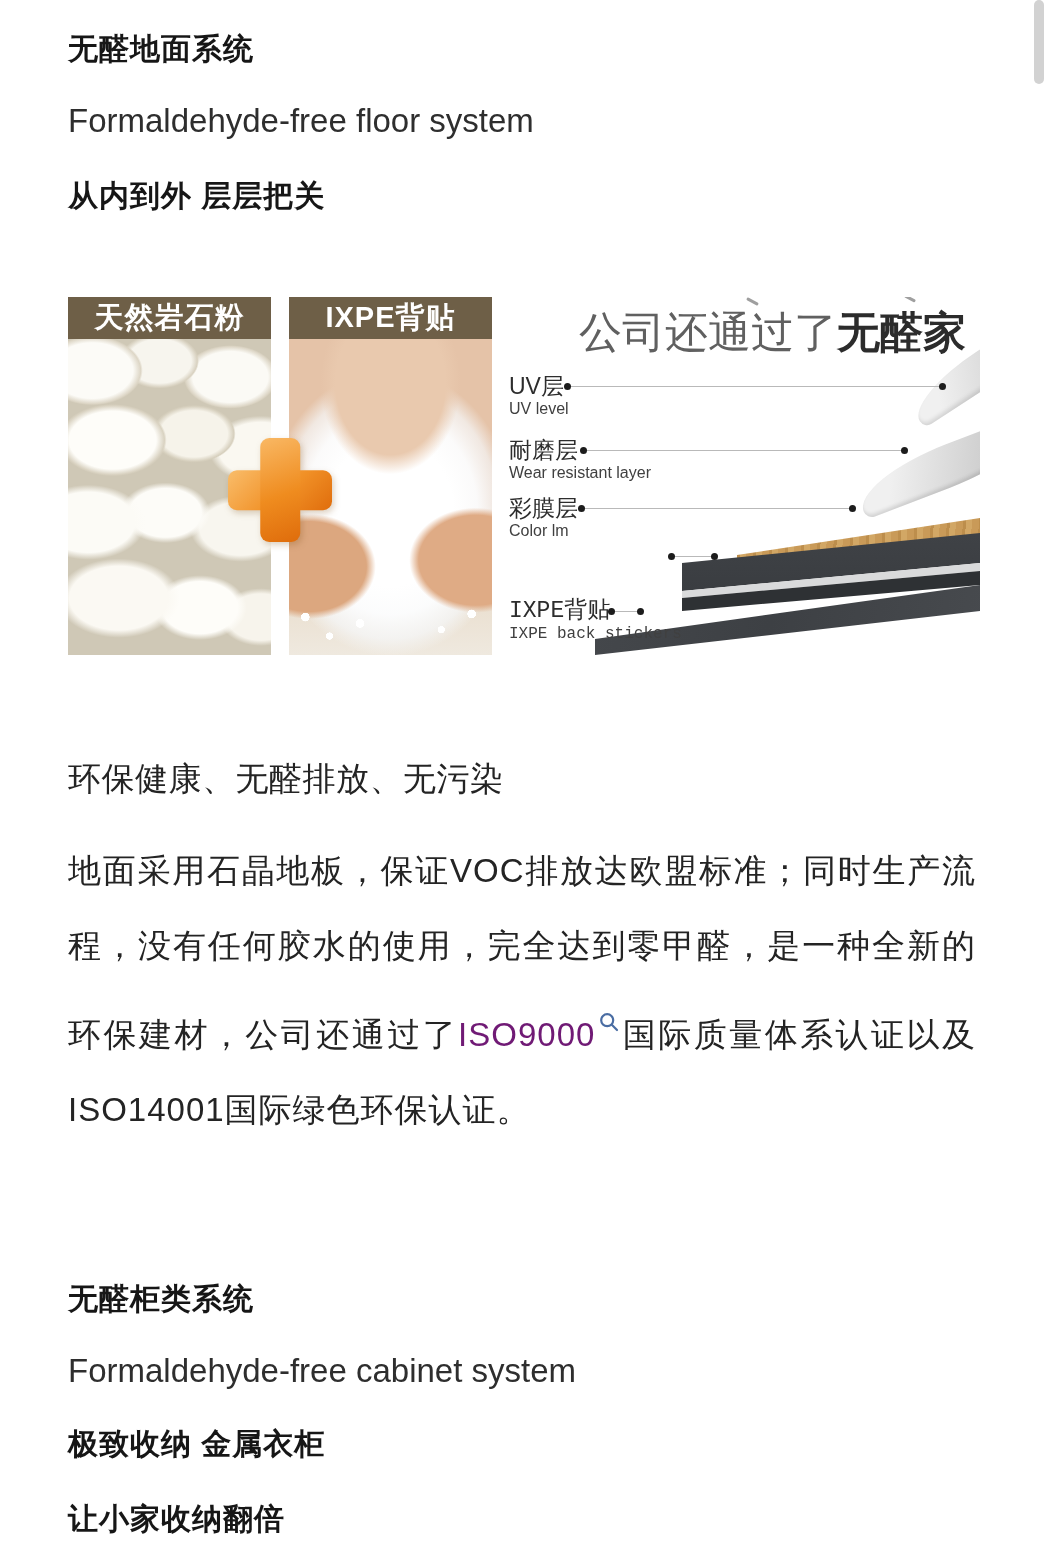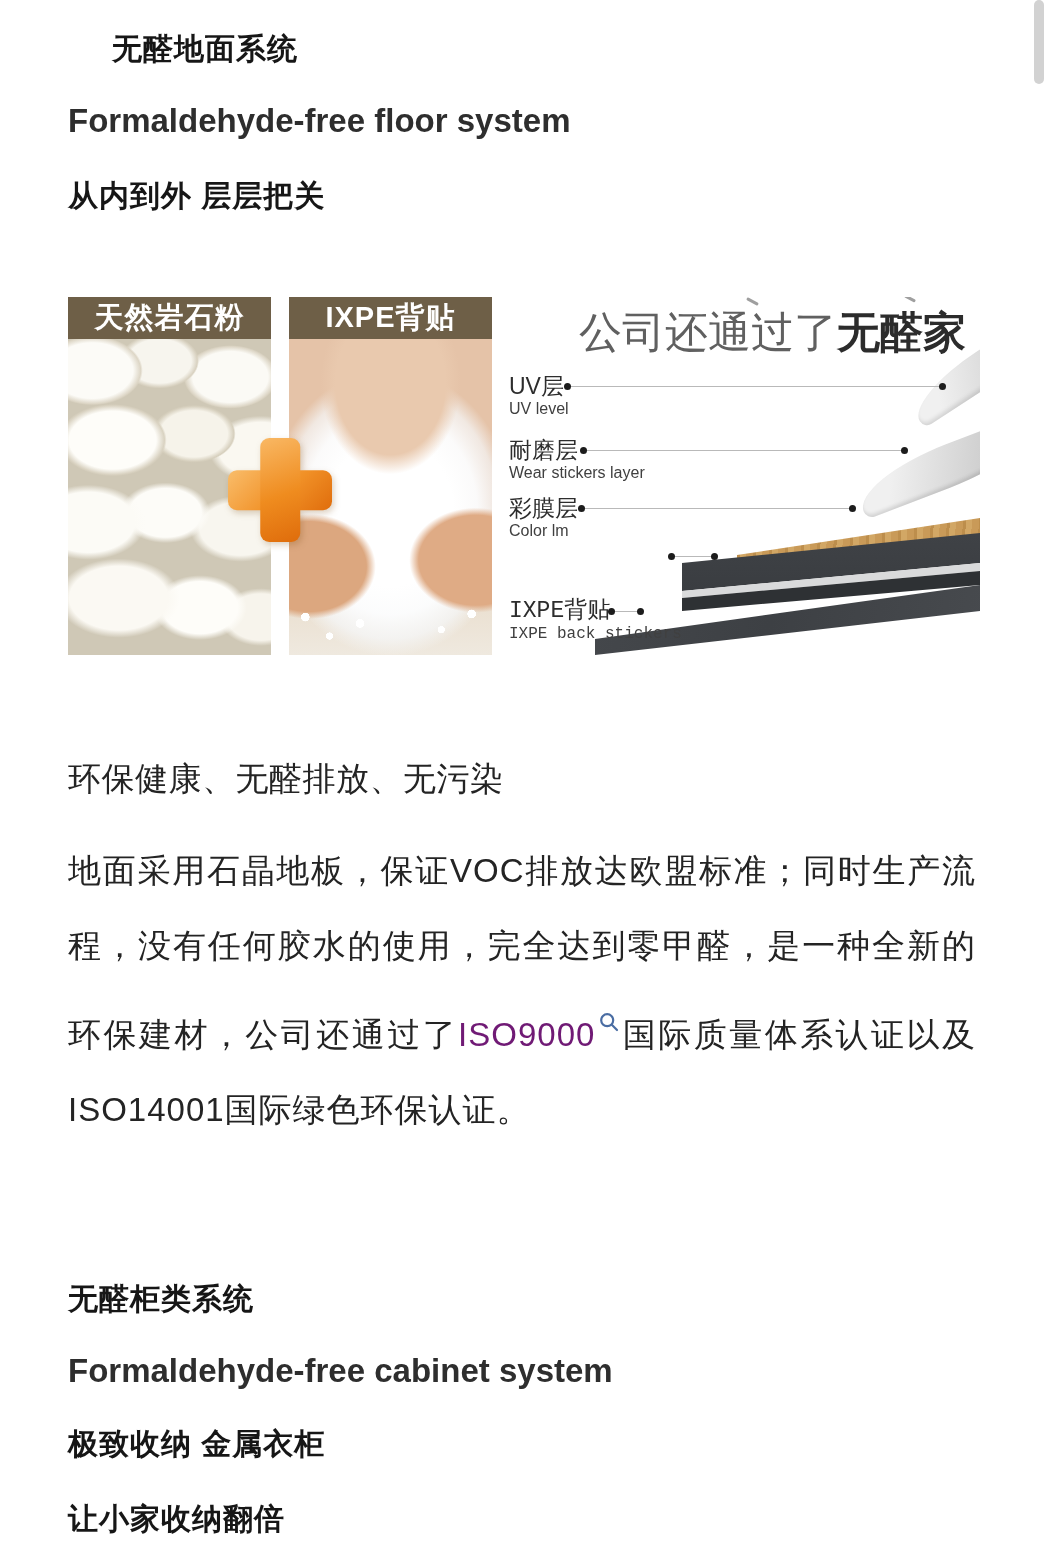--- a/index.html
+++ b/index.html
@@ -3,21 +3,21 @@
 <meta charset="utf-8">
 <style>
   html,body{margin:0;padding:0;}
   body{
     width:1047px;height:1564px;background:#ffffff;position:relative;overflow:hidden;
     font-family:"Liberation Sans","DejaVu Sans",sans-serif;color:#222222;
   }
   .content{position:absolute;left:68px;top:0;width:912px;}
 
   .zh-heading{position:absolute;font-size:30px;font-weight:700;color:#161616;letter-spacing:1px;line-height:42px;white-space:nowrap;}
-  .en-line{position:absolute;font-size:33px;font-weight:700;color:#2e2e2e;line-height:42px;white-space:nowrap;}
+  .en-line{position:absolute;font-size:33px;font-weight:400;color:#2e2e2e;line-height:42px;white-space:nowrap;}
   .lead-line{position:absolute;font-size:33px;color:#242424;letter-spacing:.5px;line-height:42px;white-space:nowrap;}
   .para{position:absolute;top:800px;width:908px;font-size:33px;color:#242424;letter-spacing:1px;line-height:75px;text-align:justify;}
   .para a{color:#701a75;text-decoration:none;}
   .para .mag{display:inline-block;vertical-align:14px;margin:0 2px 0 4px;}
 
   
   .figure{position:absolute;top:297px;left:0;width:912px;height:358px;display:flex;gap:11px;}
   .composite{position:relative;width:424px;height:334px;display:flex;background:#ffffff;}
   .panel{width:203px;height:358px;display:flex;flex-direction:column;}
   .panel.right{margin-left:18px;}
@@ -95,21 +95,21 @@
   .plank2{left:350px;top:148px;width:190px;height:42px;transform:rotate(-21deg);}
 
   
   .scrollbar-thumb{position:absolute;right:3px;top:0;width:10px;height:84px;background:#d2d2d2;border-radius:6px;}
 </style>
 </head>
 <body>
 
 <div class="content">
 
-  <div class="zh-heading" style="top:28px;margin-left:44px;">无醛地面系统</div>
+  <div class="zh-heading" style="top:28px;">无醛地面系统</div>
   <div class="en-line" style="top:100px;">Formaldehyde-free floor system</div>
   <div class="zh-heading" style="top:175px;">从内到外 层层把关</div>
 
   <div class="figure">
 
     <div class="composite">
       <div class="panel">
         <div class="panel-header">天然岩石粉</div>
         <div class="panel-photo photo-pebbles"></div>
       </div>
@@ -138,21 +138,21 @@
       </div>
 
       <div class="layer-label" style="top:76px;">
         <div class="ll-zh">UV层</div>
         <div class="ll-en">UV level</div>
       </div>
       <div class="leader" style="left:64px;top:89px;width:376px;"></div>
 
       <div class="layer-label" style="top:140px;">
         <div class="ll-zh">耐磨层</div>
-        <div class="ll-en">Wear stickers layer</div>
+        <div class="ll-en">Wear resistant layer</div>
       </div>
       <div class="leader" style="left:80px;top:153px;width:322px;"></div>
 
       <div class="layer-label" style="top:198px;">
         <div class="ll-zh">彩膜层</div>
         <div class="ll-en">Color lm</div>
       </div>
       <div class="leader" style="left:78px;top:211px;width:272px;"></div>
 
       <div class="leader" style="left:168px;top:259px;width:44px;"></div>

